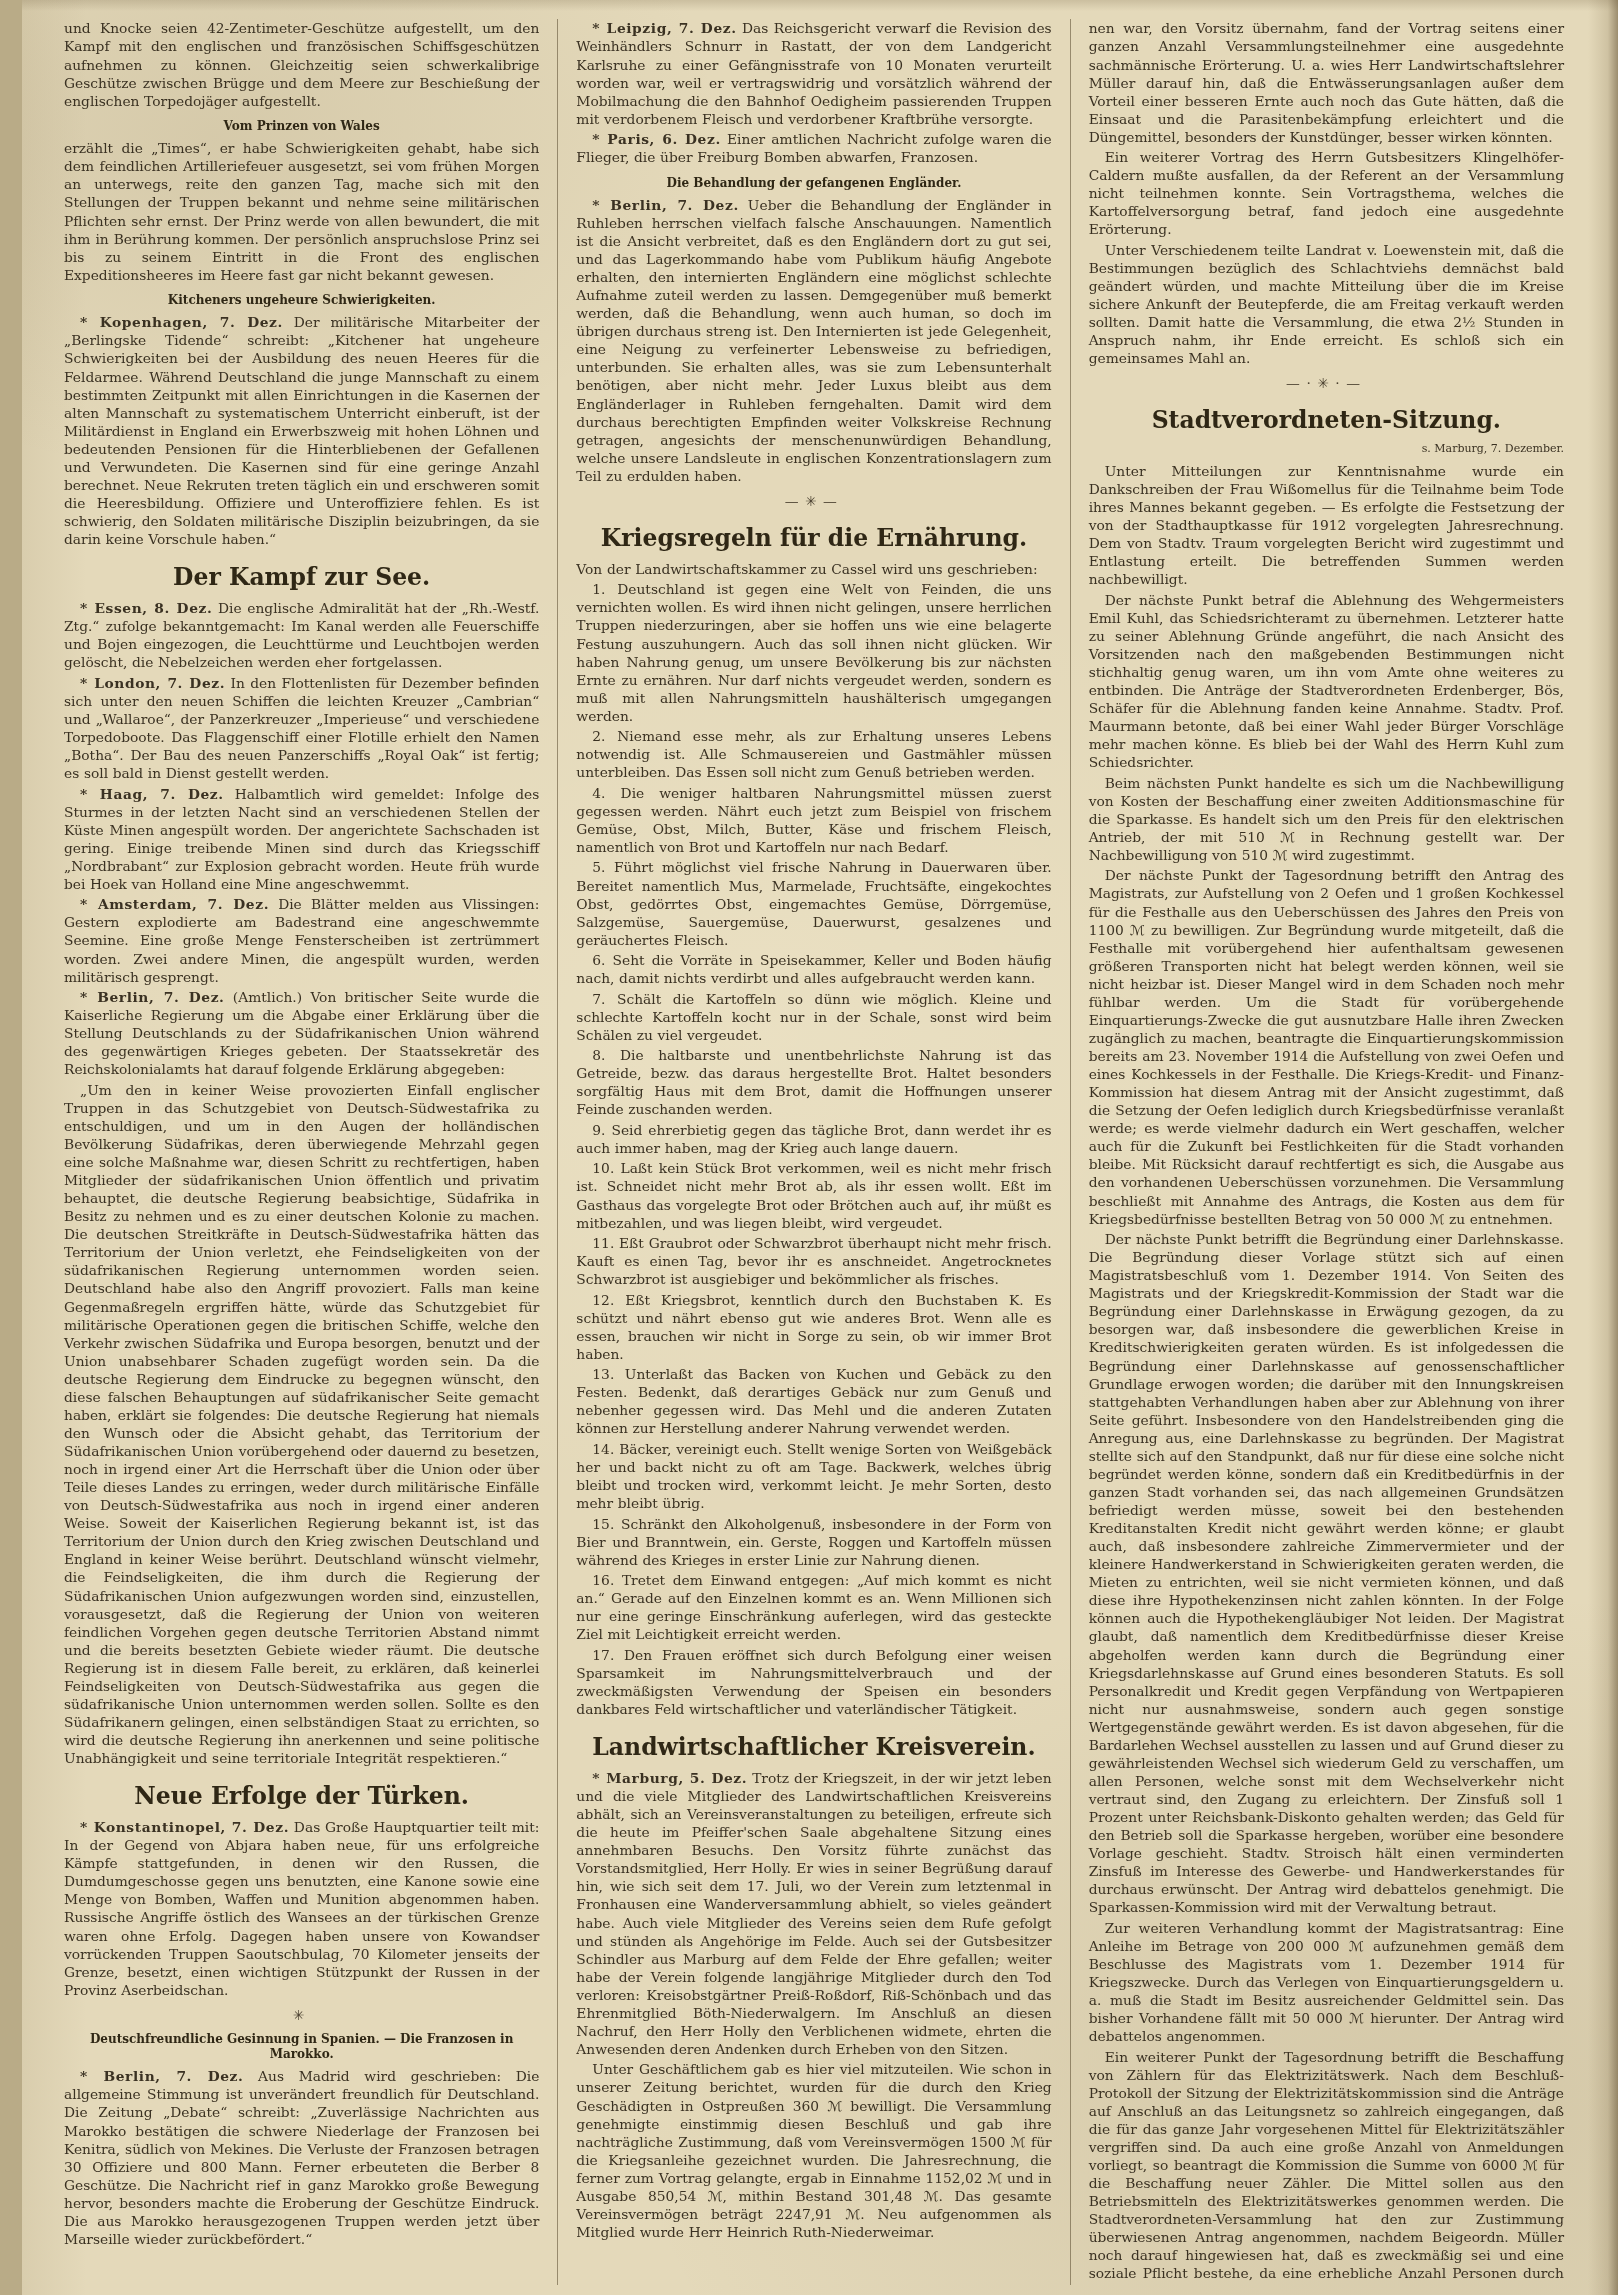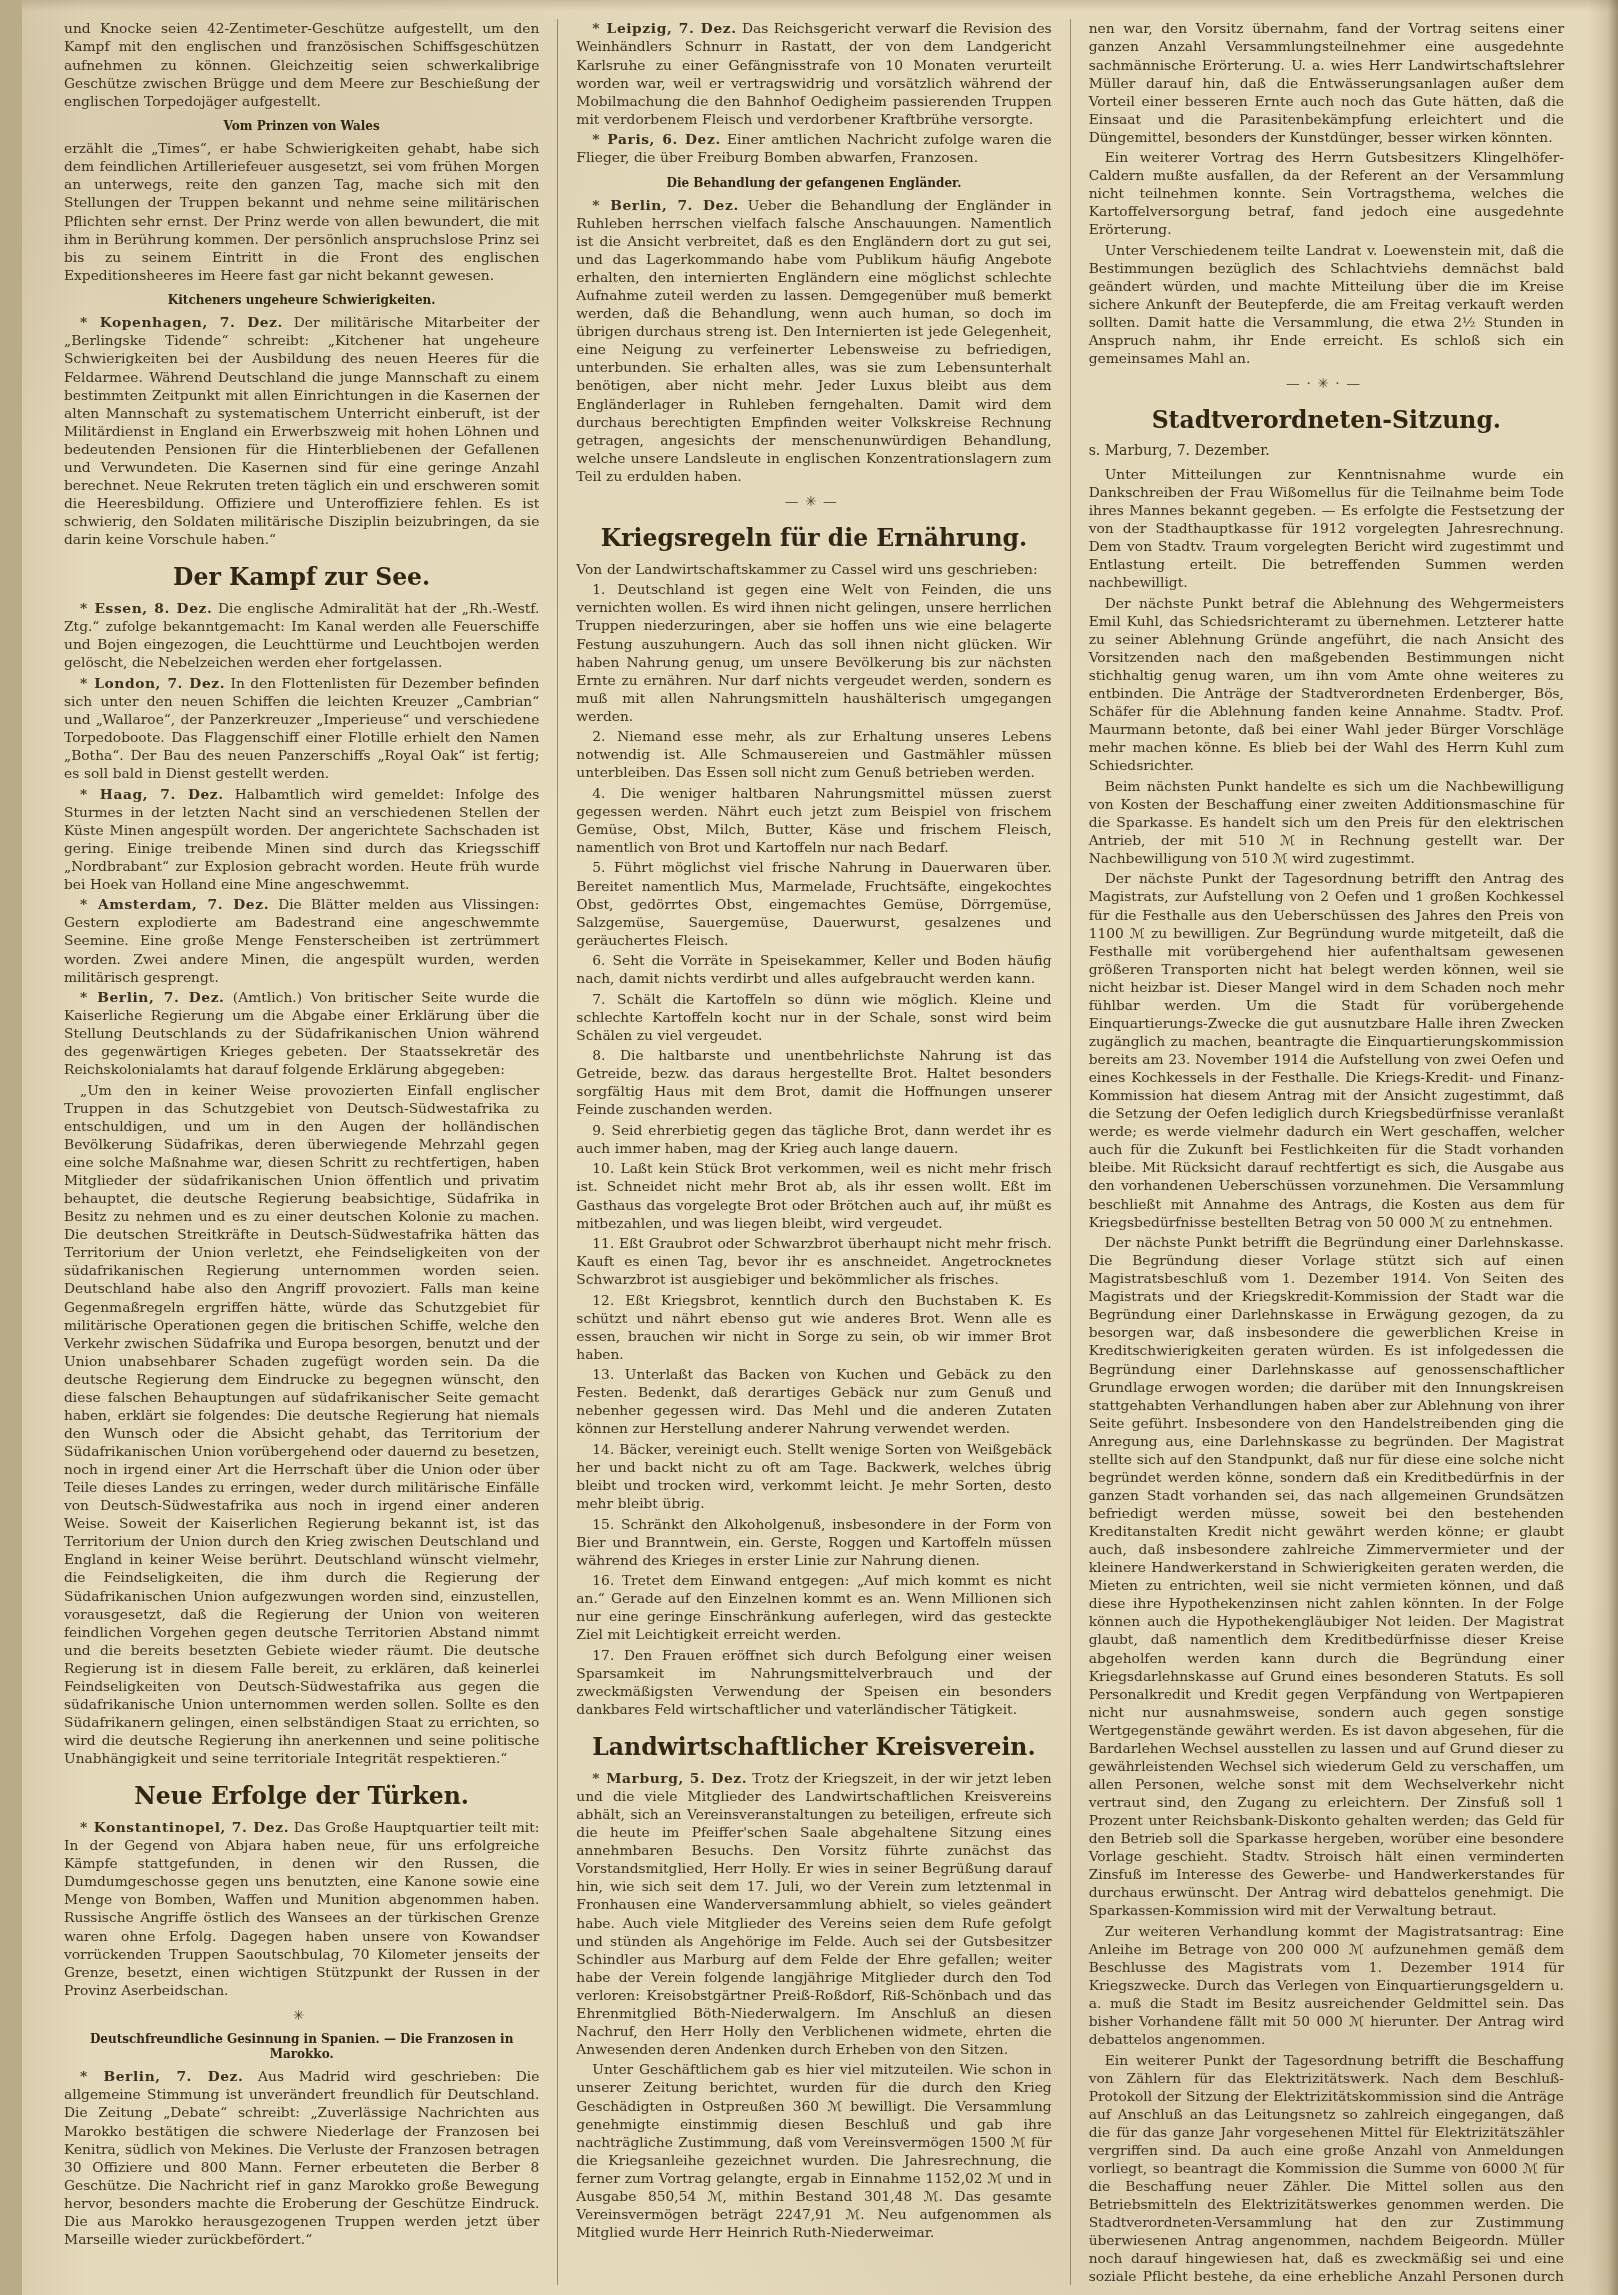--- a/index.html
+++ b/index.html
@@ -57,22 +57,22 @@
   }
   .h2 {
     text-align: center;
     font-weight: bold;
     font-size: 12px;
     line-height: 1.25;
     margin: 9.7px 3.2px 4.9px 3.2px;
     color: #2f2715;
   }
   .dateline {
-    text-align: left;
-    font-size: 14px;
+    text-align: right;
+    font-size: 11px;
     margin: 0 0 6.5px 0;
   }
   .sep {
     text-align: center;
     font-size: 13.8px;
     letter-spacing: 6.5px;
     margin: 8px 0;
     color: #4a4030;
   }
   .page-edge {

